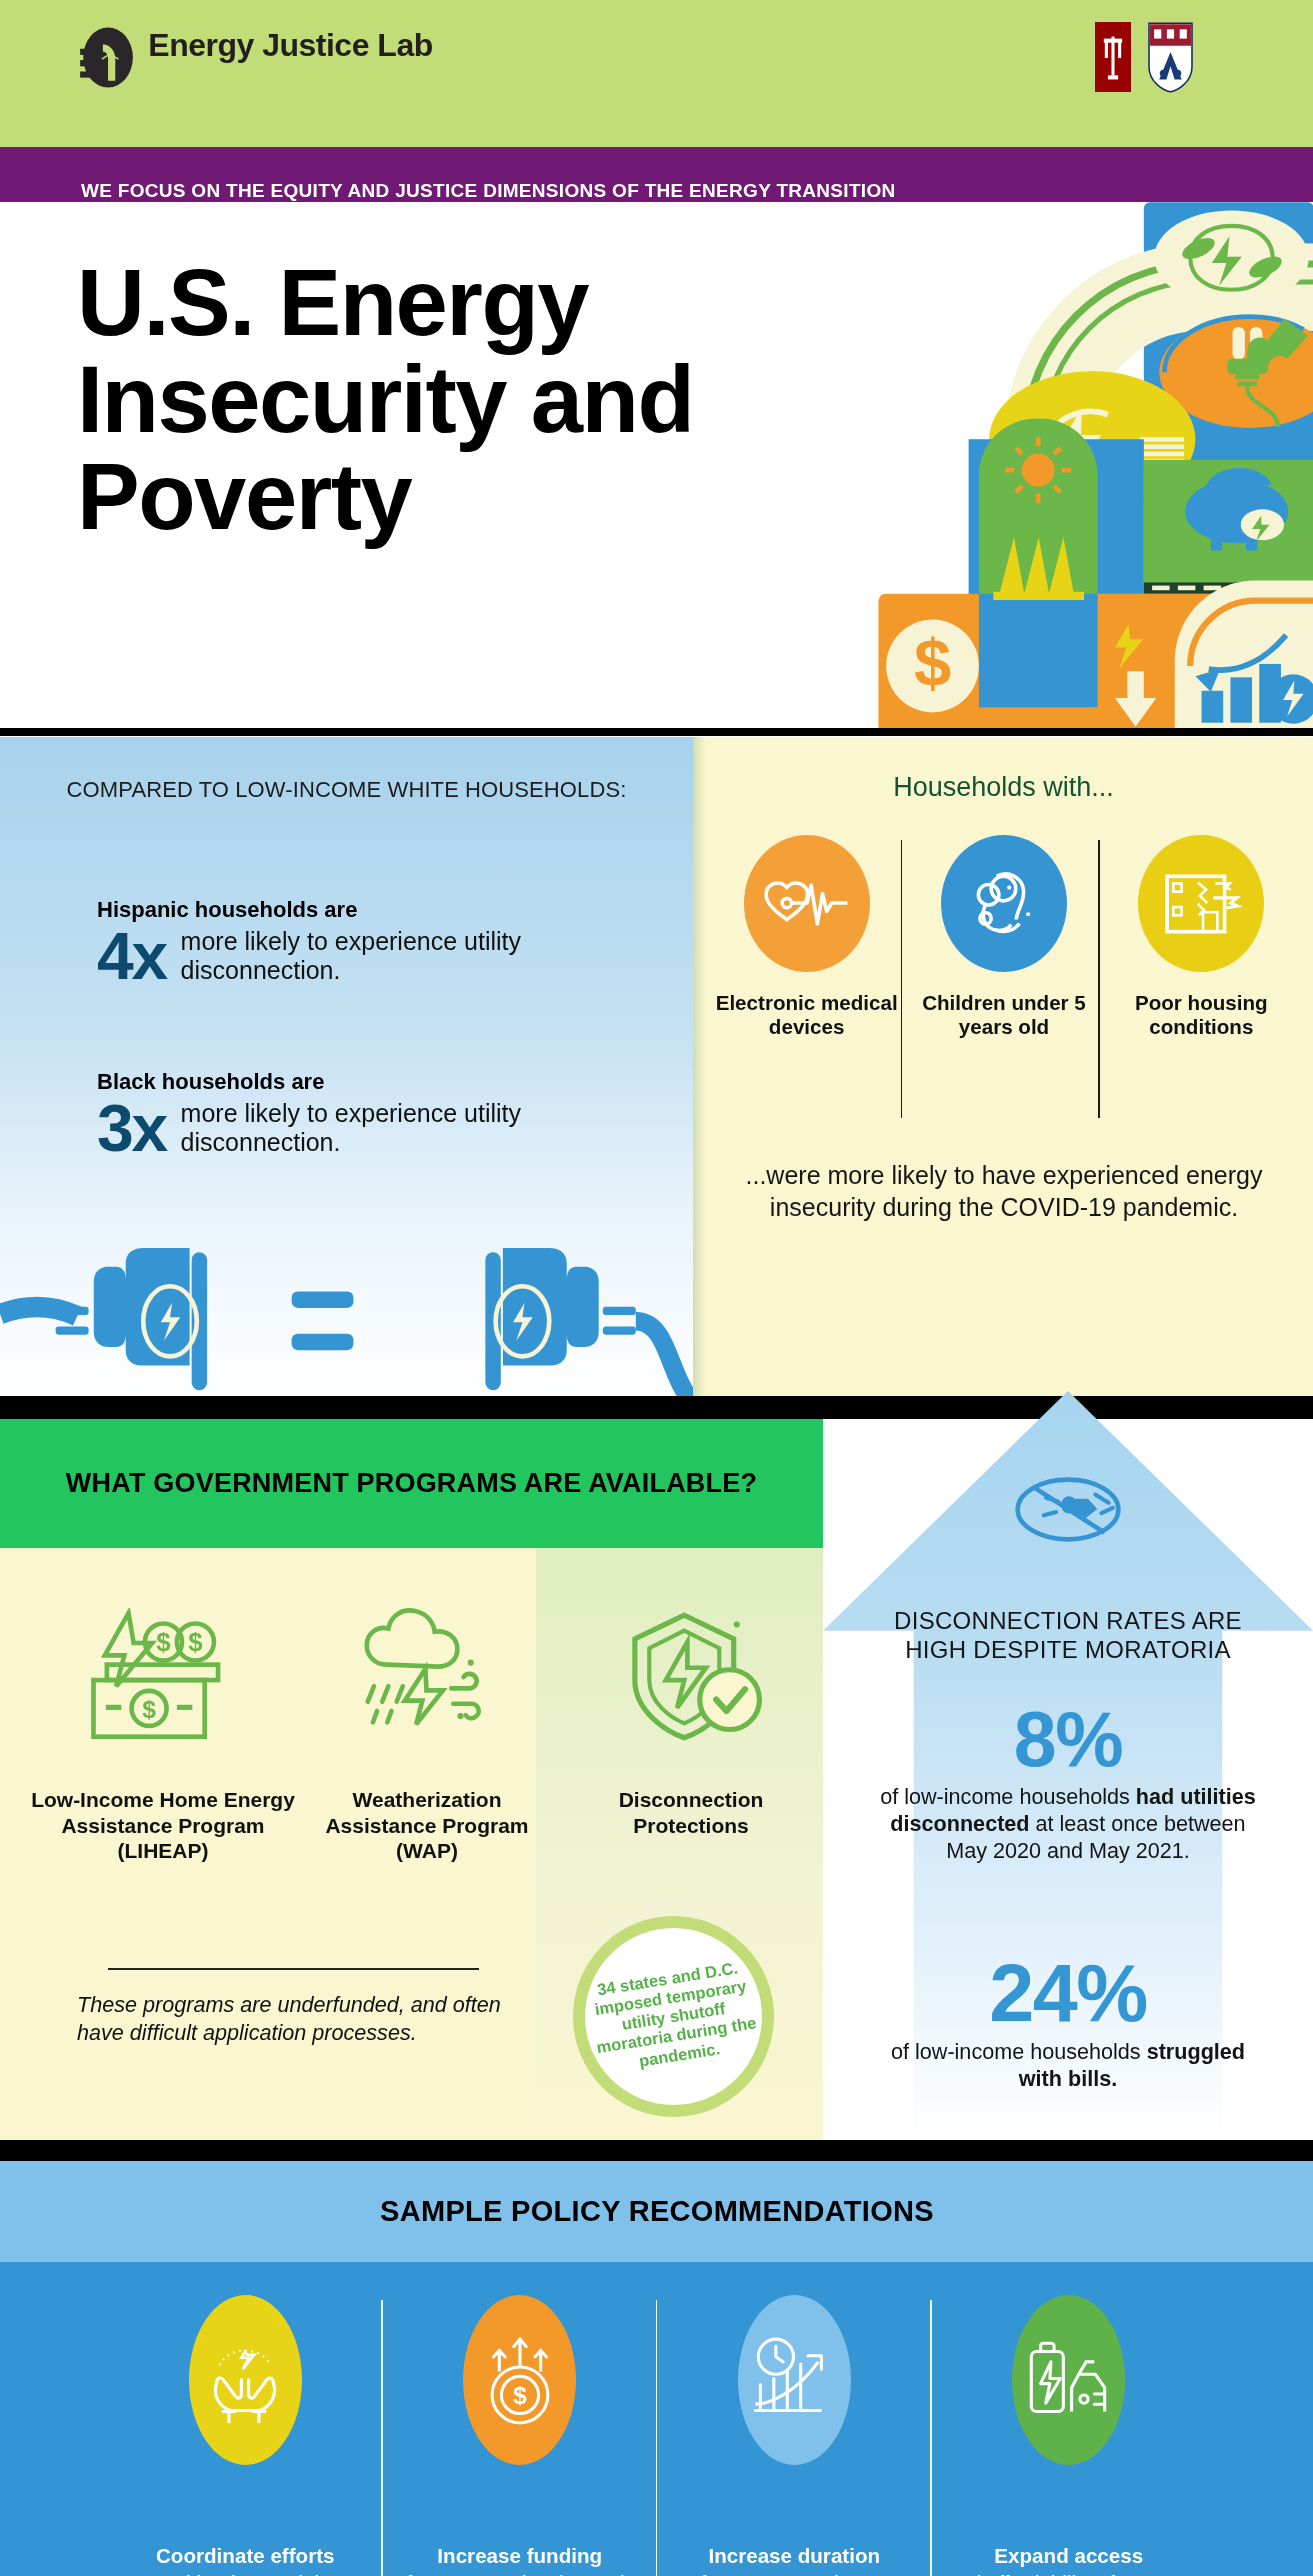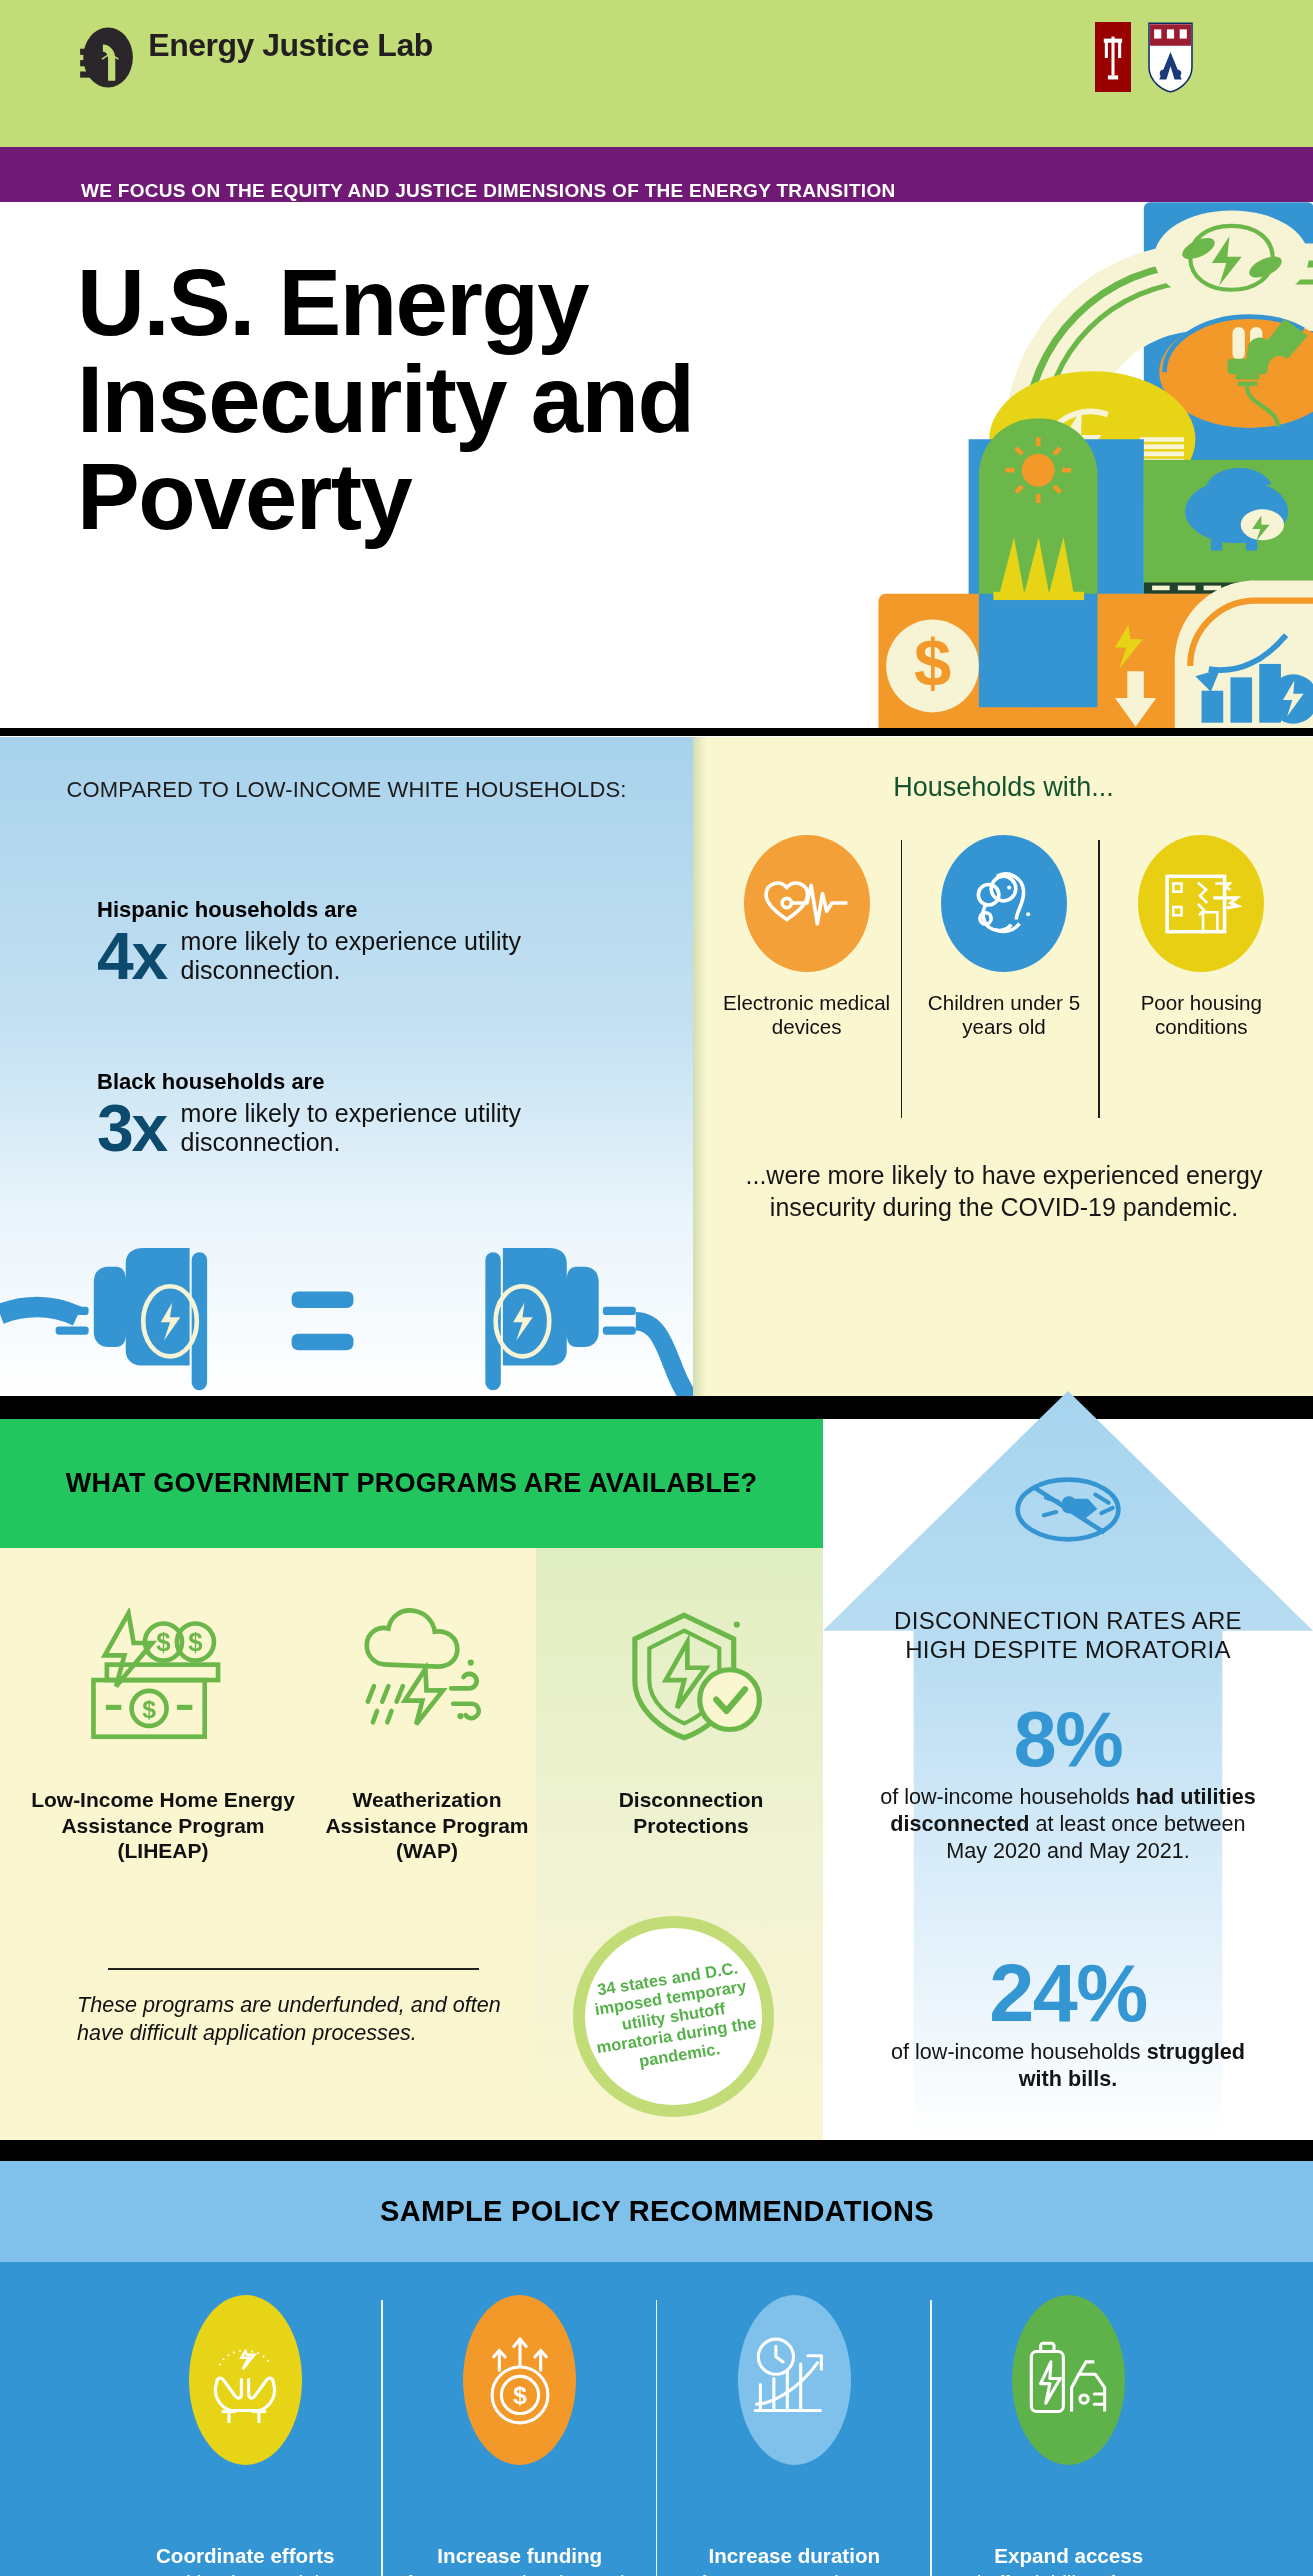--- a/index.html
+++ b/index.html
@@ -80,21 +80,21 @@
   .hh-cards {
     position: absolute; left: 708px; top: 98px; width: 592px;
     display: flex; justify-content: space-around;
   }
   .hh-card { width: 183px; text-align: center; position: relative; }
   .hh-sep { position: absolute; top: 5.2px; width: 1.5px; height: 278px; background: #1b1b1b; }
   .hh-circle {
     width: 126px; height: 137px; border-radius: 50%; margin: 0 auto 18.5px;
     display:flex; align-items:center; justify-content:center;
   }
-  .hh-label { font-size: 20.6px; font-weight: 400; line-height: 1.2; color: #111; }
+  .hh-label { font-size: 20.6px; font-weight: 700; line-height: 1.2; color: #111; }
   .hh-note {
     position: absolute; left: 708px; top: 422px; width: 592px; text-align: center;
     font-size: 25px; line-height: 1.28; color: #161616;
   }
 
   
   .bar2 { position: absolute; top: 1396px; left: 0; width: 1314px; height: 23px; background:#000; }
   .programs { position: absolute; top: 1419px; left: 0; width: 1314px; height: 721px; }
   .prog-head {
     position: absolute; left: 0; top: 0; width: 823px; height: 129px;

